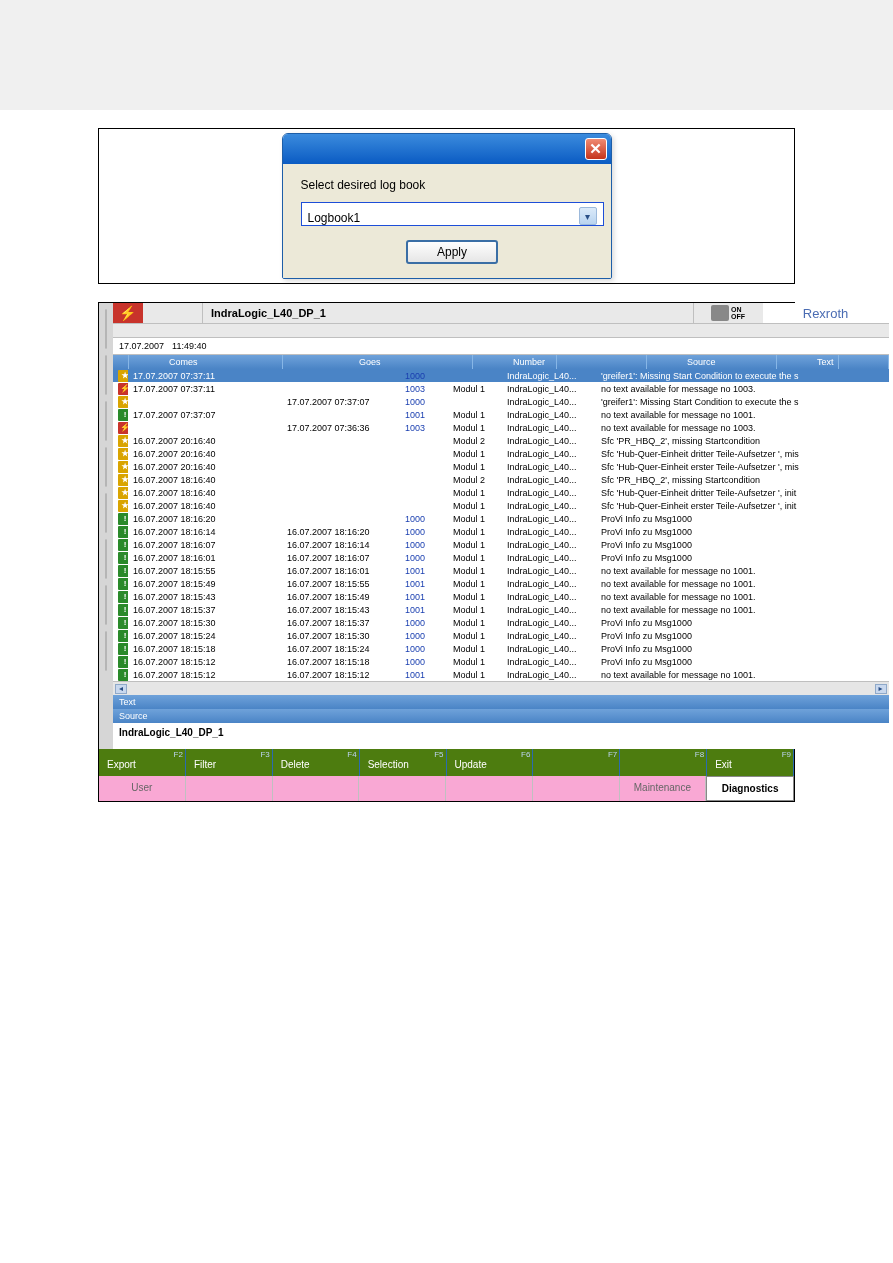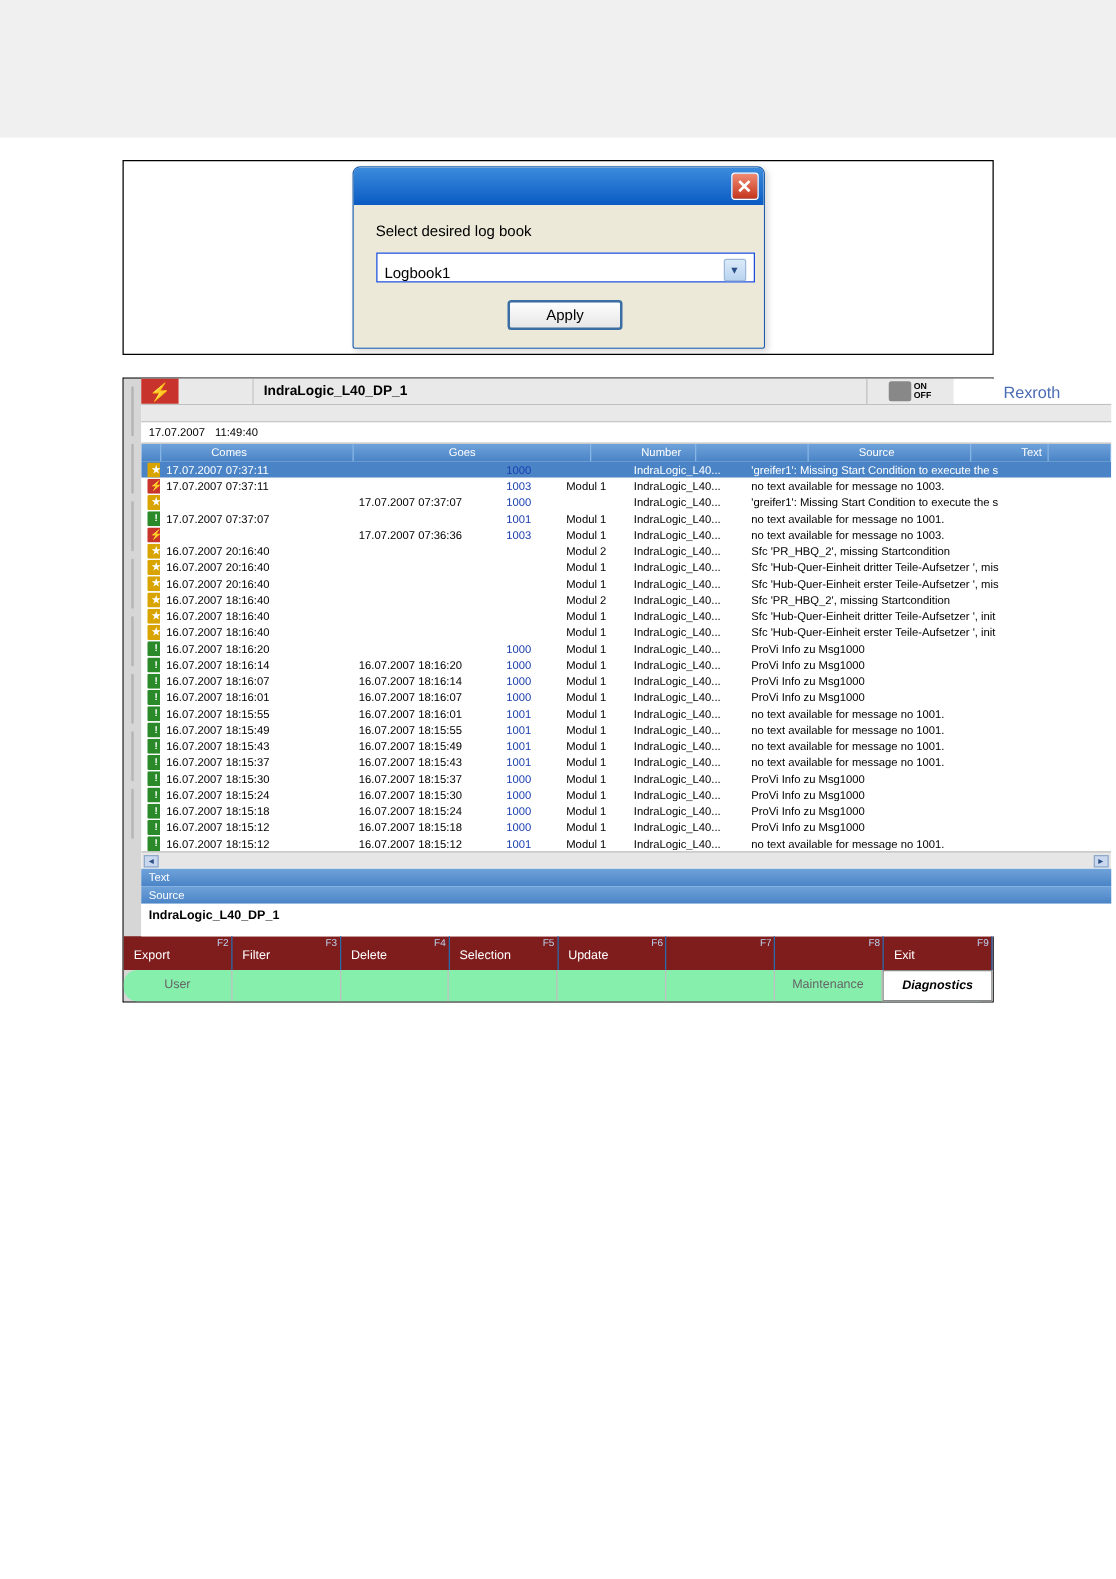--- a/index.html
+++ b/index.html
@@ -57,26 +57,26 @@
   .ico.grn { background: #2a8a2a; }
   .lt-row.sel { background: #4a84c6; color: #fff; }
   .lt-row .c-num { color: #1a3fb0; }
   .hscroll { height: 14px; background: #e6e6e6; border-top: 1px solid #bfbfbf; display: flex; align-items: center; justify-content: space-between; padding: 0 2px; }
   .hscroll .arrow { width: 12px; height: 10px; background: #c9d8ee; border: 1px solid #8fa9c9; color: #2a4f86; font-size: 8px; display: flex; align-items: center; justify-content: center; }
 
   .sec-head { background: linear-gradient(#6fa2da,#4a84c6); color: #fff; font-size: 9px; padding: 2px 6px; }
   .sec-body { background: #fff; font-size: 10px; padding: 4px 6px; min-height: 26px; }
   .sec-body.bold { font-weight: bold; }
 
-  .fkeys { display: flex; background: #7f1d1d; }
+  .fkeys { display: flex; background: #4d7c0f; }
   .fkey { flex: 1; position: relative; color: #fff; font-size: 10px; padding: 10px 8px 6px; border-right: 1px solid #2a6bb0; }
   .fkey .hot { position: absolute; top: 1px; right: 2px; font-size: 8px; color: #bcd4f0; }
-  .btm-row { display: flex; background: #86efac; border-radius: 11px; }
+  .btm-row { display: flex; background: #f9a8d4; }
   .btm-cell { flex: 1; text-align: center; font-size: 10px; padding: 6px 2px; color: #666; border-right: 1px solid #c0c0c0; }
-  .btm-cell.active { background: #fff; color: #000; font-weight: bold; border: 1px solid #888; font-style: italic; }
+  .btm-cell.active { background: #fff; color: #000; font-weight: bold; border: 1px solid #888; }
 
   .watermark { position: relative; }
 </style>
 </head>
 <body>
 
 <div class="page-header"></div>
 
 <div class="figure-box">
   <div class="figure1">

